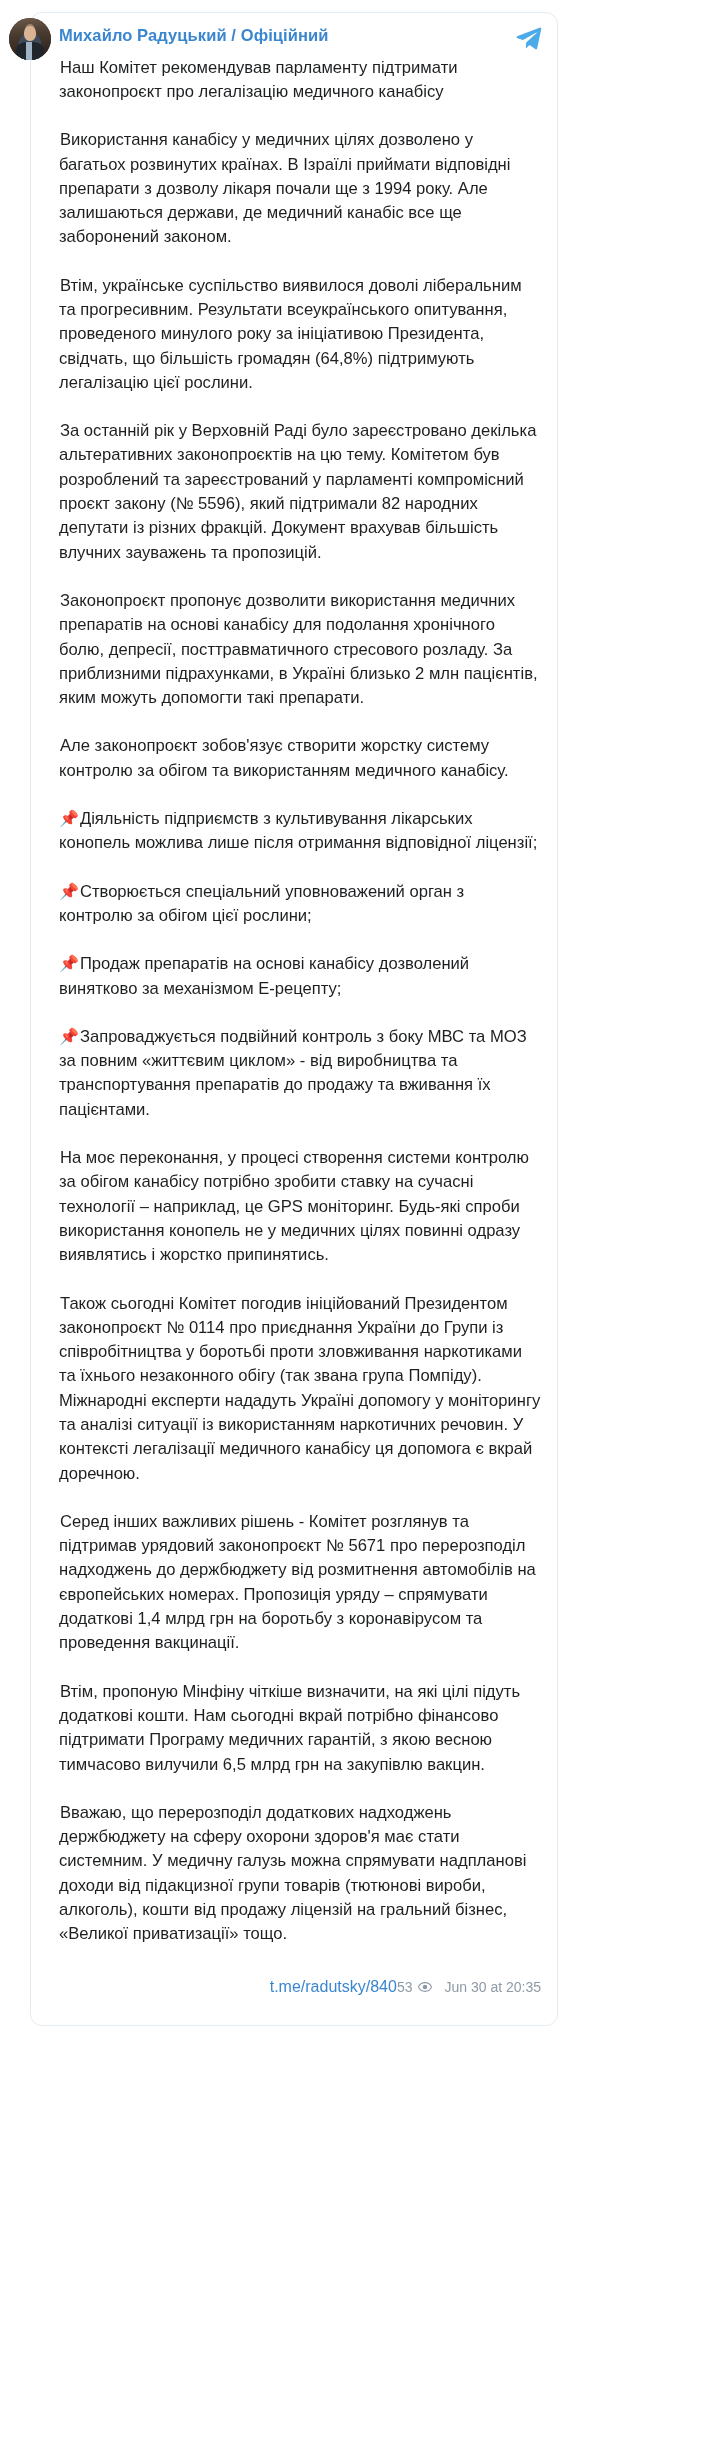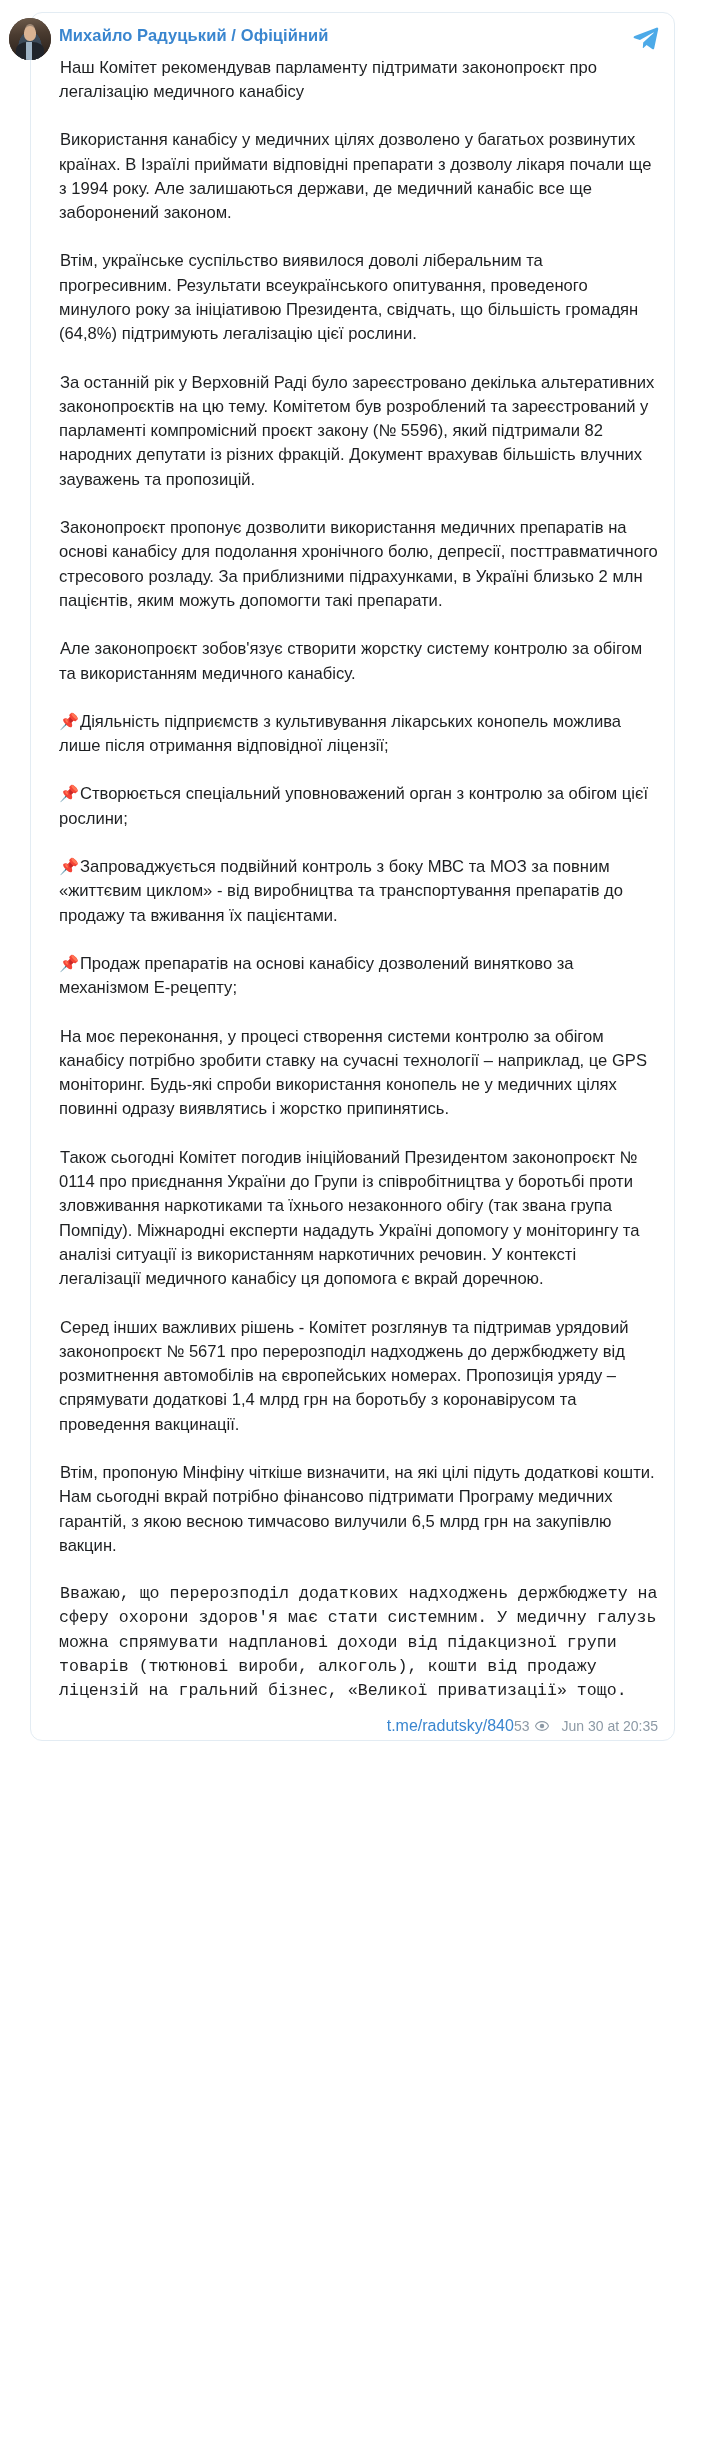--- a/index.html
+++ b/index.html
@@ -64,26 +64,26 @@
     height: 48%;
     border-radius: 40% 40% 0 0;
     background: linear-gradient(90deg,#20242b 0 34%, #9fb4c6 34% 58%, #20242b 58% 100%);
   }
 
   
   .post-card {
     position: absolute;
     left: 30px;
     top: 12px;
-    width: 645px;
+    width: 528px;
     box-sizing: border-box;
     border: 1px solid #e3ecf3;
     border-radius: 12px;
     background: #ffffff;
-    padding: 12px 16px 0 28px;
+    padding: 12px 16px 24px 28px;
   }
 
   .post-header {
     position: relative;
     padding-right: 60px;
     margin-bottom: 10px;
   }
   .channel-name {
     color: #3a86cf;
     font-size: 16.5px;
@@ -103,21 +103,21 @@
   .post-body { }
 
   .para {
     color: #1d1f21;
     font-size: 16.6px;
     line-height: 24.3px;
     margin: 0 0 24px 0;
     white-space: pre-wrap;
     word-wrap: break-word;
   }
-  .para:last-of-type { margin-bottom: 10px; font-family: Liberation Mono, monospace; }
+  .para:last-of-type { margin-bottom: 28px; }
 
   .pin {
     color: #e0392a;
     font-size: 16px;
     margin-right: 1px;
   }
 
   
   .post-footer {
     display: flex;
@@ -168,22 +168,22 @@
 
     <div class="post-body">
       <p class="para"><span class="pin"></span><span>Наш Комітет рекомендував парламенту підтримати законопроєкт про легалізацію медичного канабісу</span></p>
       <p class="para"><span class="pin"></span><span>Використання канабісу у медичних цілях дозволено у багатьох розвинутих країнах. В Ізраїлі приймати відповідні препарати з дозволу лікаря почали ще з 1994 року. Але залишаються держави, де медичний канабіс все ще заборонений законом.</span></p>
       <p class="para"><span class="pin"></span><span>Втім, українське суспільство виявилося доволі ліберальним та прогресивним. Результати всеукраїнського опитування, проведеного минулого року за ініціативою Президента, свідчать, що більшість громадян (64,8%) підтримують легалізацію цієї рослини.</span></p>
       <p class="para"><span class="pin"></span><span>За останній рік у Верховній Раді було зареєстровано декілька альтеративних законопроєктів на цю тему. Комітетом був розроблений та зареєстрований у парламенті компромісний проєкт закону (№ 5596), який підтримали 82 народних депутати із різних фракцій. Документ врахував більшість влучних зауважень та пропозицій.</span></p>
       <p class="para"><span class="pin"></span><span>Законопроєкт пропонує дозволити використання медичних препаратів на основі канабісу для подолання хронічного болю, депресії, посттравматичного стресового розладу. За приблизними підрахунками, в Україні близько 2 млн пацієнтів, яким можуть допомогти такі препарати.</span></p>
       <p class="para"><span class="pin"></span><span>Але законопроєкт зобов'язує створити жорстку систему контролю за обігом та використанням медичного канабісу.</span></p>
       <p class="para"><span class="pin">📌</span><span>Діяльність підприємств з культивування лікарських конопель можлива лише після отримання відповідної ліцензії;</span></p>
       <p class="para"><span class="pin">📌</span><span>Створюється спеціальний уповноважений орган з контролю за обігом цієї рослини;</span></p>
+      <p class="para"><span class="pin">📌</span><span>Продаж препаратів на основі канабісу дозволений винятково за механізмом Е-рецепту;</span></p>
       <p class="para"><span class="pin">📌</span><span>Запроваджується подвійний контроль з боку МВС та МОЗ за повним «життєвим циклом» - від виробництва та транспортування препаратів до продажу та вживання їх пацієнтами.</span></p>
-      <p class="para"><span class="pin">📌</span><span>Продаж препаратів на основі канабісу дозволений винятково за механізмом Е-рецепту;</span></p>
       <p class="para"><span class="pin"></span><span>На моє переконання, у процесі створення системи контролю за обігом канабісу потрібно зробити ставку на сучасні технології – наприклад, це GPS моніторинг. Будь-які спроби використання конопель не у медичних цілях повинні одразу виявлятись і жорстко припинятись.</span></p>
       <p class="para"><span class="pin"></span><span>Також сьогодні Комітет погодив ініційований Президентом законопроєкт № 0114 про приєднання України до Групи із співробітництва у боротьбі проти зловживання наркотиками та їхнього незаконного обігу (так звана група Помпіду). Міжнародні експерти нададуть Україні допомогу у моніторингу та аналізі ситуації із використанням наркотичних речовин. У контексті легалізації медичного канабісу ця допомога є вкрай доречною.</span></p>
       <p class="para"><span class="pin"></span><span>Серед інших важливих рішень - Комітет розглянув та підтримав урядовий законопроєкт № 5671 про перерозподіл надходжень до держбюджету від розмитнення автомобілів на європейських номерах. Пропозиція уряду – спрямувати додаткові 1,4 млрд грн на боротьбу з коронавірусом та проведення вакцинації.</span></p>
       <p class="para"><span class="pin"></span><span>Втім, пропоную Мінфіну чіткіше визначити, на які цілі підуть додаткові кошти. Нам сьогодні вкрай потрібно фінансово підтримати Програму медичних гарантій, з якою весною тимчасово вилучили 6,5 млрд грн на закупівлю вакцин.</span></p>
       <p class="para"><span class="pin"></span><span>Вважаю, що перерозподіл додаткових надходжень держбюджету на сферу охорони здоров'я має стати системним. У медичну галузь можна спрямувати надпланові доходи від підакцизної групи товарів (тютюнові вироби, алкоголь), кошти від продажу ліцензій на гральний бізнес, «Великої приватизації» тощо.</span></p>
     </div>
 
     <div class="post-footer">
       <a class="post-link" href="#">t.me/radutsky/840</a>
 

